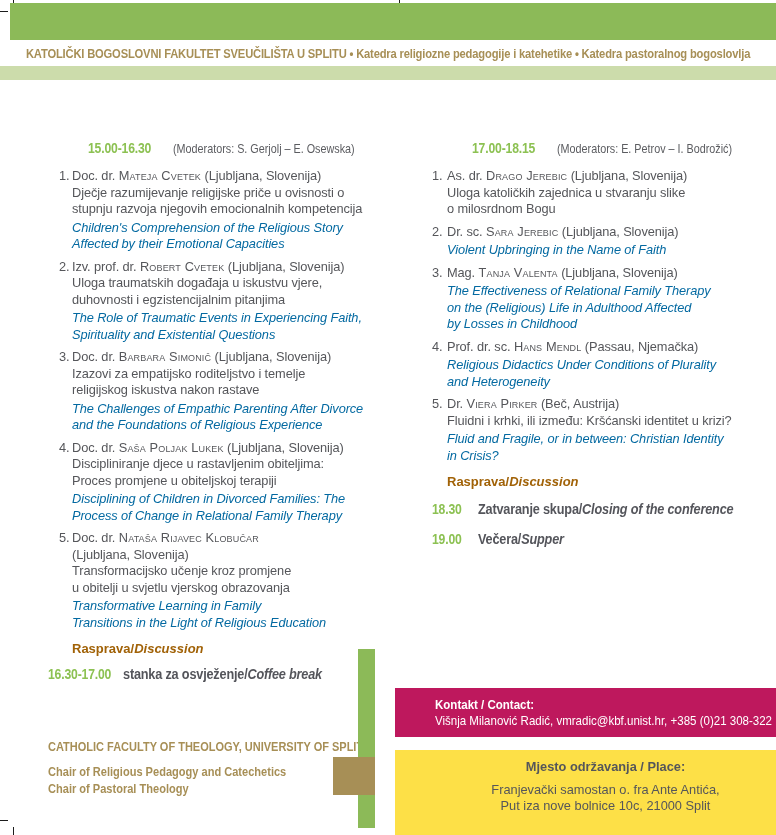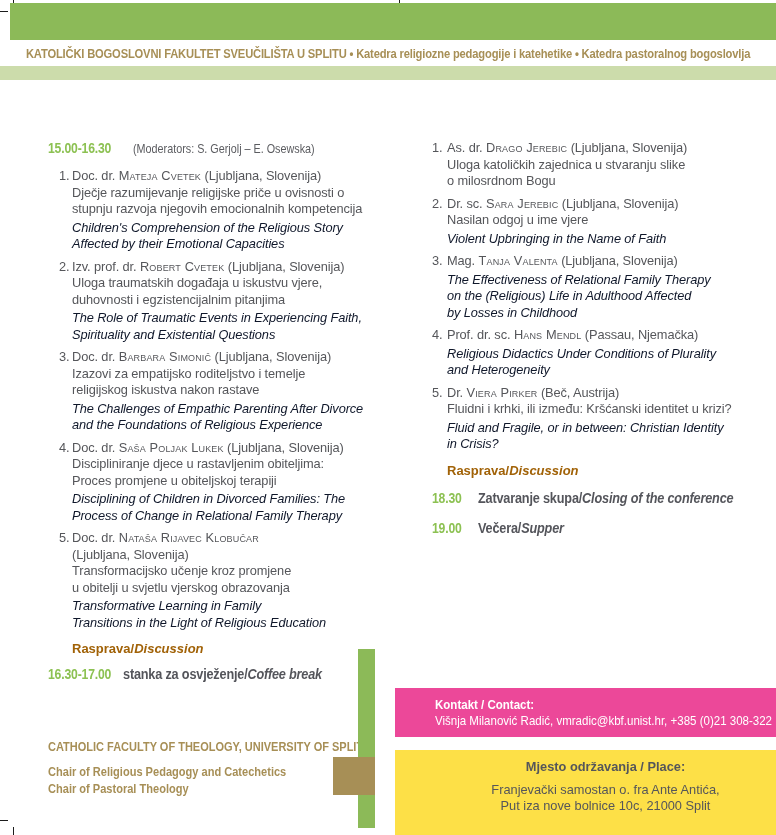--- a/index.html
+++ b/index.html
@@ -16,35 +16,35 @@
     display:flex; align-items:center; justify-content:center; }
   .banner-text { display:inline-block; white-space:nowrap; transform:scaleX(.86);
     font-weight:bold; font-size:13px; color:#a78f56; letter-spacing:-0.2px; }
   .band-light { position:absolute; top:66px; left:0; right:0; height:14px; background:#ccdcab; }
 
   
   .col { position:absolute; top:140px; }
   .col-left  { left:48px;  width:322px; }
   .col-right { left:432px; width:344px; }
 
-  .session-header { white-space:nowrap; margin-bottom:12px; font-size:0; }
+  .session-header { white-space:nowrap; margin-bottom:12px; font-size:0;margin-left:40px; }
   .time { display:inline-block; font-weight:bold; font-size:14.5px; color:#8cc152;
     transform:scaleX(.84); transform-origin:0 50%; letter-spacing:-0.2px; white-space:nowrap; }
   .mods { display:inline-block; font-size:13px; color:#5b5c60; margin-left:10px;
     transform:scaleX(.83); transform-origin:0 50%; white-space:nowrap; }
 
   .item { position:relative; padding-left:24px; margin-bottom:6px;
     font-size:12.8px; line-height:16.5px; color:#55565a; letter-spacing:-0.1px; }
   .col-right .item { padding-left:15px; }
   .num { position:absolute; left:11px; top:0; }
   .col-right .num { left:0; }
   .nm { font-variant:small-caps; letter-spacing:0.15px; }
   .sp-loc { white-space:pre-line; }
   .hr-title { white-space:pre-line; }
-  .en-title { white-space:pre-line; font-style:italic; color:#0f172a; margin-top:2px; }
+  .en-title { white-space:pre-line; font-style:italic; color:#0369a1; margin-top:2px; }
 
   .discussion { margin:10px 0 0 24px; font-weight:bold; font-size:13px; color:#a16207; }
   .col-right .discussion { margin-left:15px; }
   .discussion i { font-style:italic; }
 
   .agenda-line { display:flex; align-items:baseline; margin-top:10px; }
   .agenda-line .time { transform-origin:0 50%; }
   .tw75 { width:75px; } .tw45 { width:46px; }
   .agenda-label { display:inline-block; white-space:nowrap; transform:scaleX(.92);
     transform-origin:0 50%; font-weight:bold; font-size:13.8px; color:#54555b; letter-spacing:-0.2px; }
@@ -57,21 +57,21 @@
     font-size:12.5px; white-space:nowrap; margin-bottom:9px; }
   .f-chair { display:block; transform:scaleX(.85); transform-origin:0 0;
     font-size:13px; line-height:17px; white-space:nowrap; }
 
   
   .green-bar  { position:absolute; left:358px; top:649px; width:17px; height:179px; background:#8cba58; }
   .tan-square { position:absolute; left:333px; top:757px; width:42px; height:38px; background:#a78f56; }
 
   
   .contact-box { position:absolute; left:395px; top:688px; width:381px; height:49px;
-    background:#ec4899; color:#ffffff; box-sizing:border-box; padding-left:40px;
+    background:#be185d; color:#ffffff; box-sizing:border-box; padding-left:40px;
     display:flex; flex-direction:column; justify-content:center; font-size:12.8px; line-height:16px; }
   .contact-box .ln { display:block; transform:scaleX(.9); transform-origin:0 50%; white-space:nowrap; }
   .contact-box .bd { font-weight:bold; }
 
   .place-box { position:absolute; left:395px; top:750px; width:381px; height:88px;
     background:#fde047; color:#55565a; box-sizing:border-box; padding:9px 0 0 40px;
     font-size:12.8px; line-height:16.5px;text-align:center; }
   .place-heading { font-weight:bold; margin-bottom:6px; }
 </style>
 </head>
@@ -145,32 +145,34 @@
 
     <div class="discussion"><span>Rasprava/</span><i>Discussion</i></div>
 
     <div class="agenda-line">
       <span class="time tw75">16.30-17.00</span>
       <span class="agenda-label"><span>stanka za osvježenje/</span><i>Coffee break</i></span>
     </div>
   </section>
 
   <section class="col col-right">
+    <div class="session-header">
+      <span class="time">17.00-18.15</span><span class="mods">(Moderators: E. Petrov – I. Bodrožić)</span>
+    </div>
 
     <div class="item">
       <span class="num">1.</span>
       <div><span>As. dr. </span><span class="nm">Drago Jerebic</span><span class="sp-loc"> (Ljubljana, Slovenija)</span></div>
       <div class="hr-title">Uloga katoličkih zajednica u stvaranju slike
 o milosrdnom Bogu</div>
     </div>
 
     <div class="item">
       <span class="num">2.</span>
       <div><span>Dr. sc. </span><span class="nm">Sara Jerebic</span><span class="sp-loc"> (Ljubljana, Slovenija)</span></div>
-      <div class="hr-title">Nasilan odgoj u ime vjere</div>
       <div class="en-title">Violent Upbringing in the Name of Faith</div>
     </div>
 
     <div class="item">
       <span class="num">3.</span>
       <div><span>Mag. </span><span class="nm">Tanja Valenta</span><span class="sp-loc"> (Ljubljana, Slovenija)</span></div>
       <div class="en-title">The Effectiveness of Relational Family Therapy
 on the (Religious) Life in Adulthood Affected
 by Losses in Childhood</div>
     </div>

